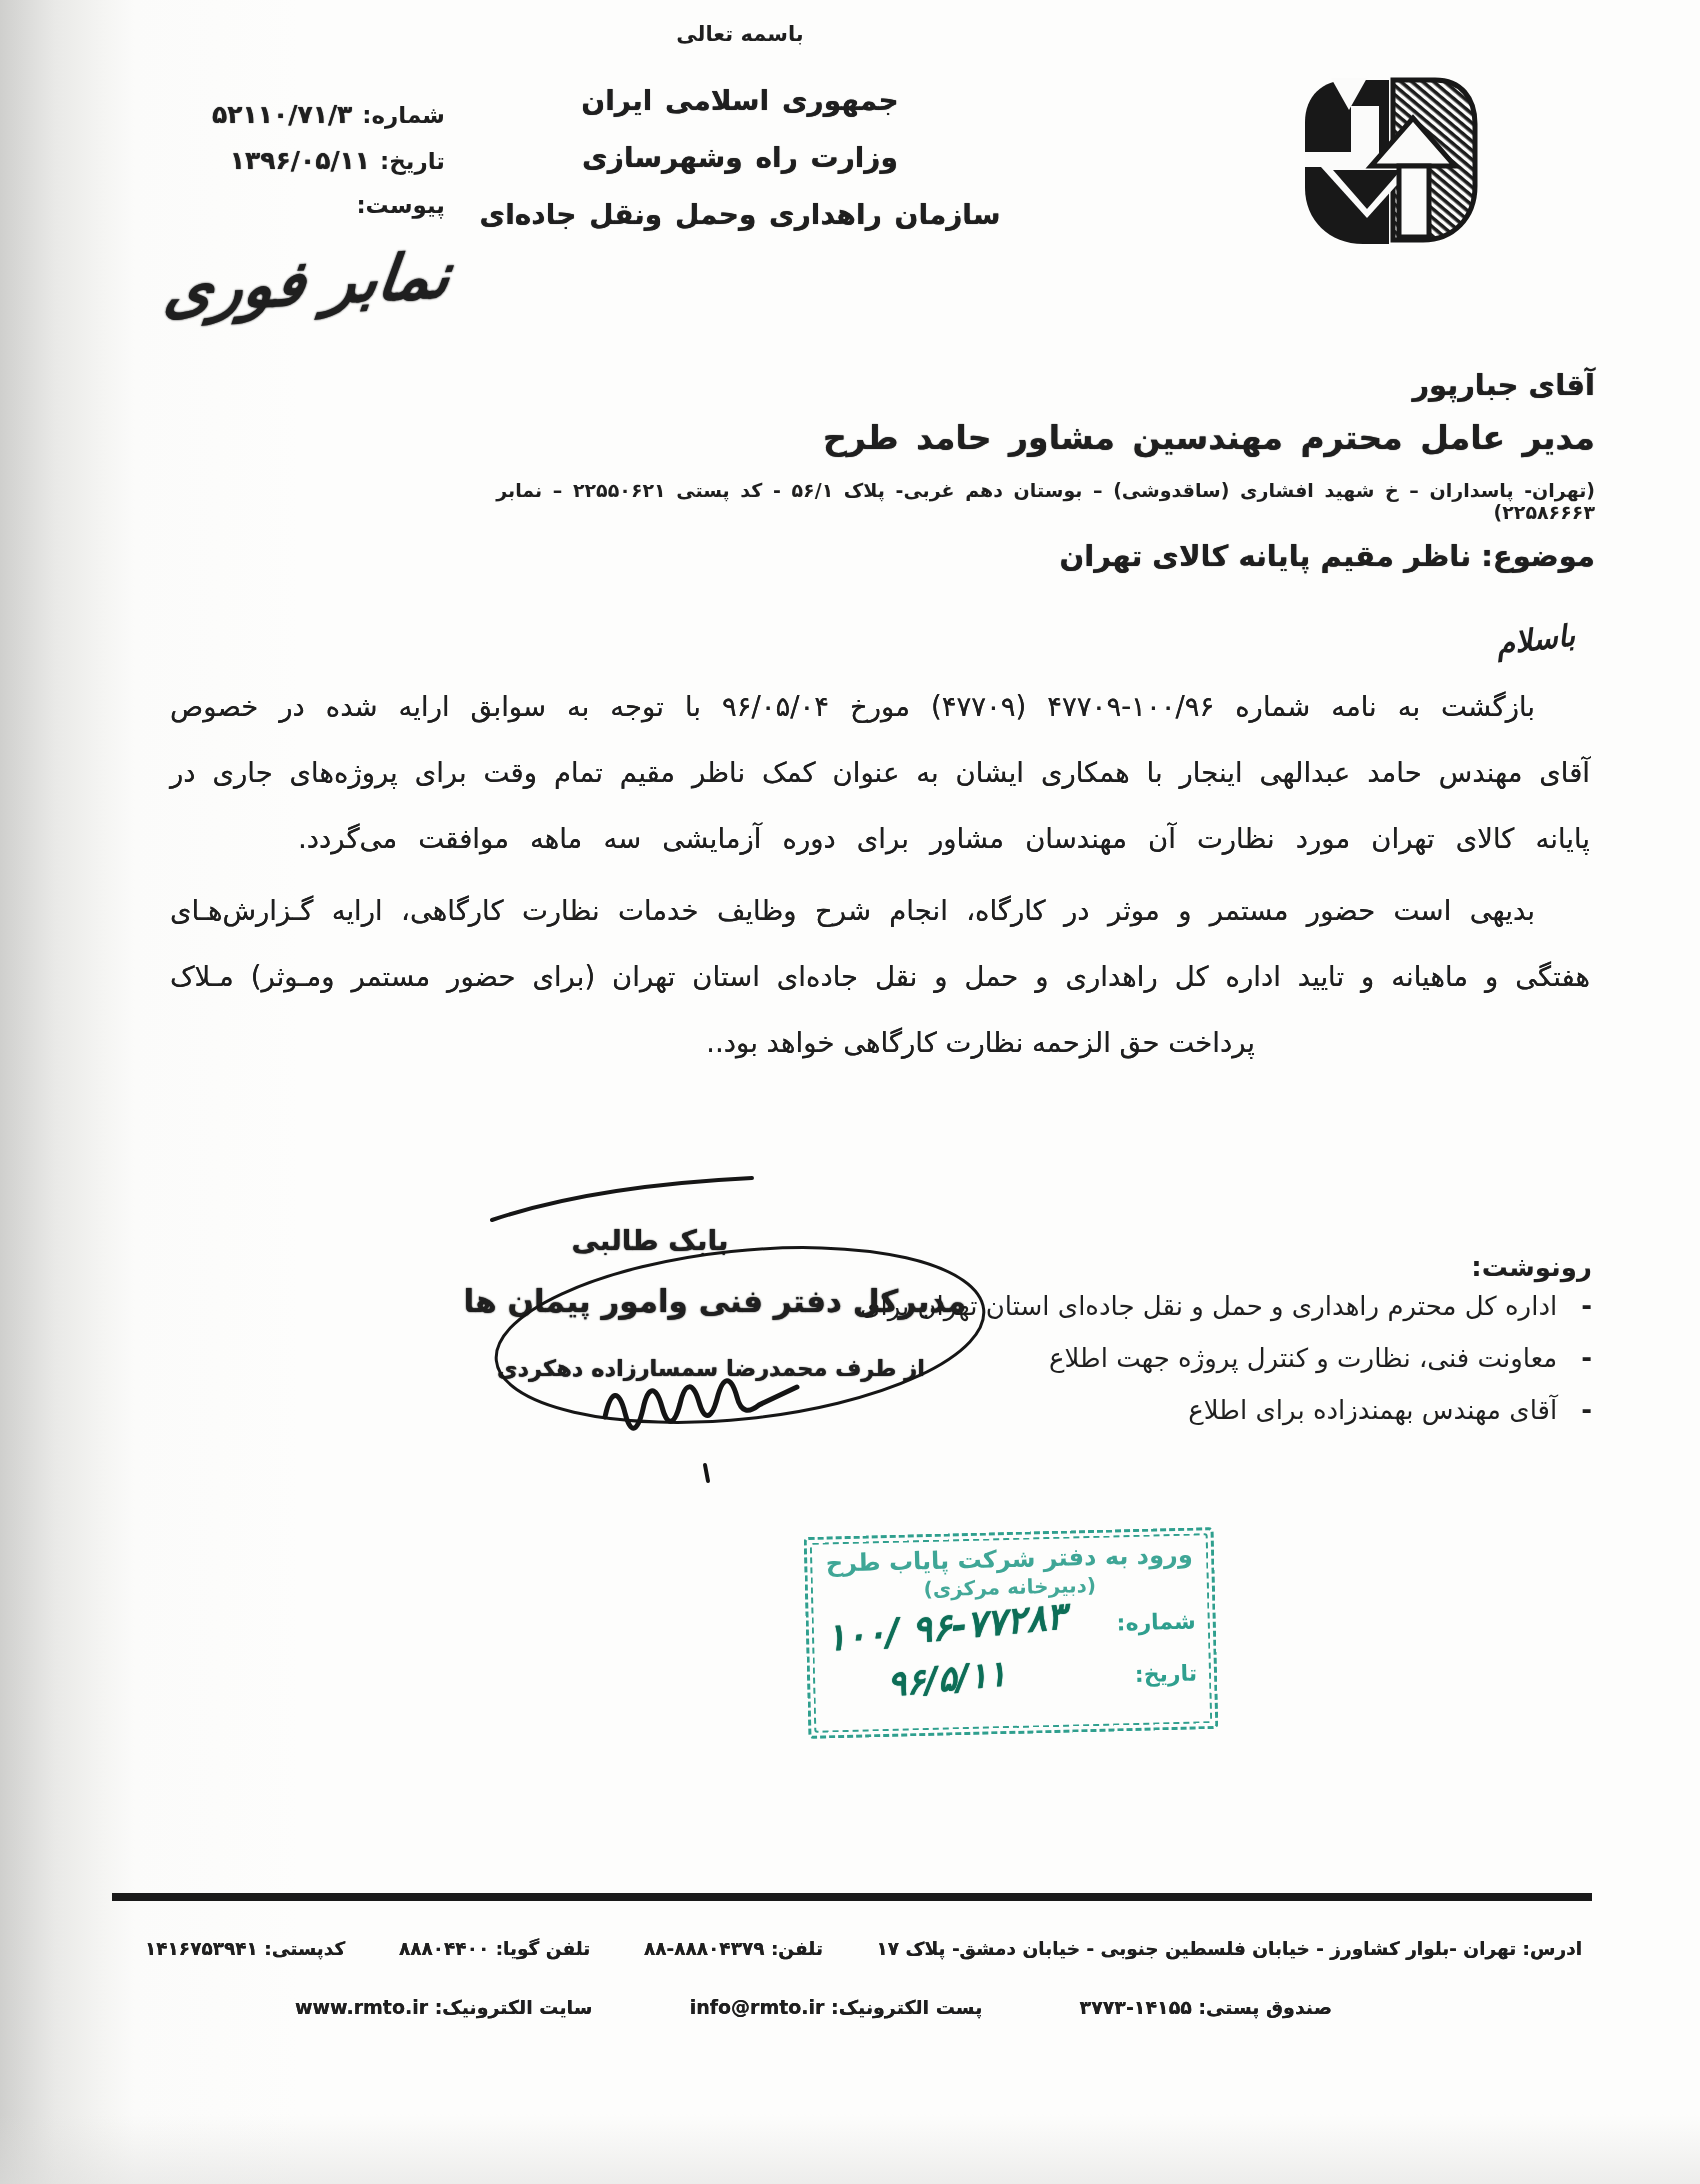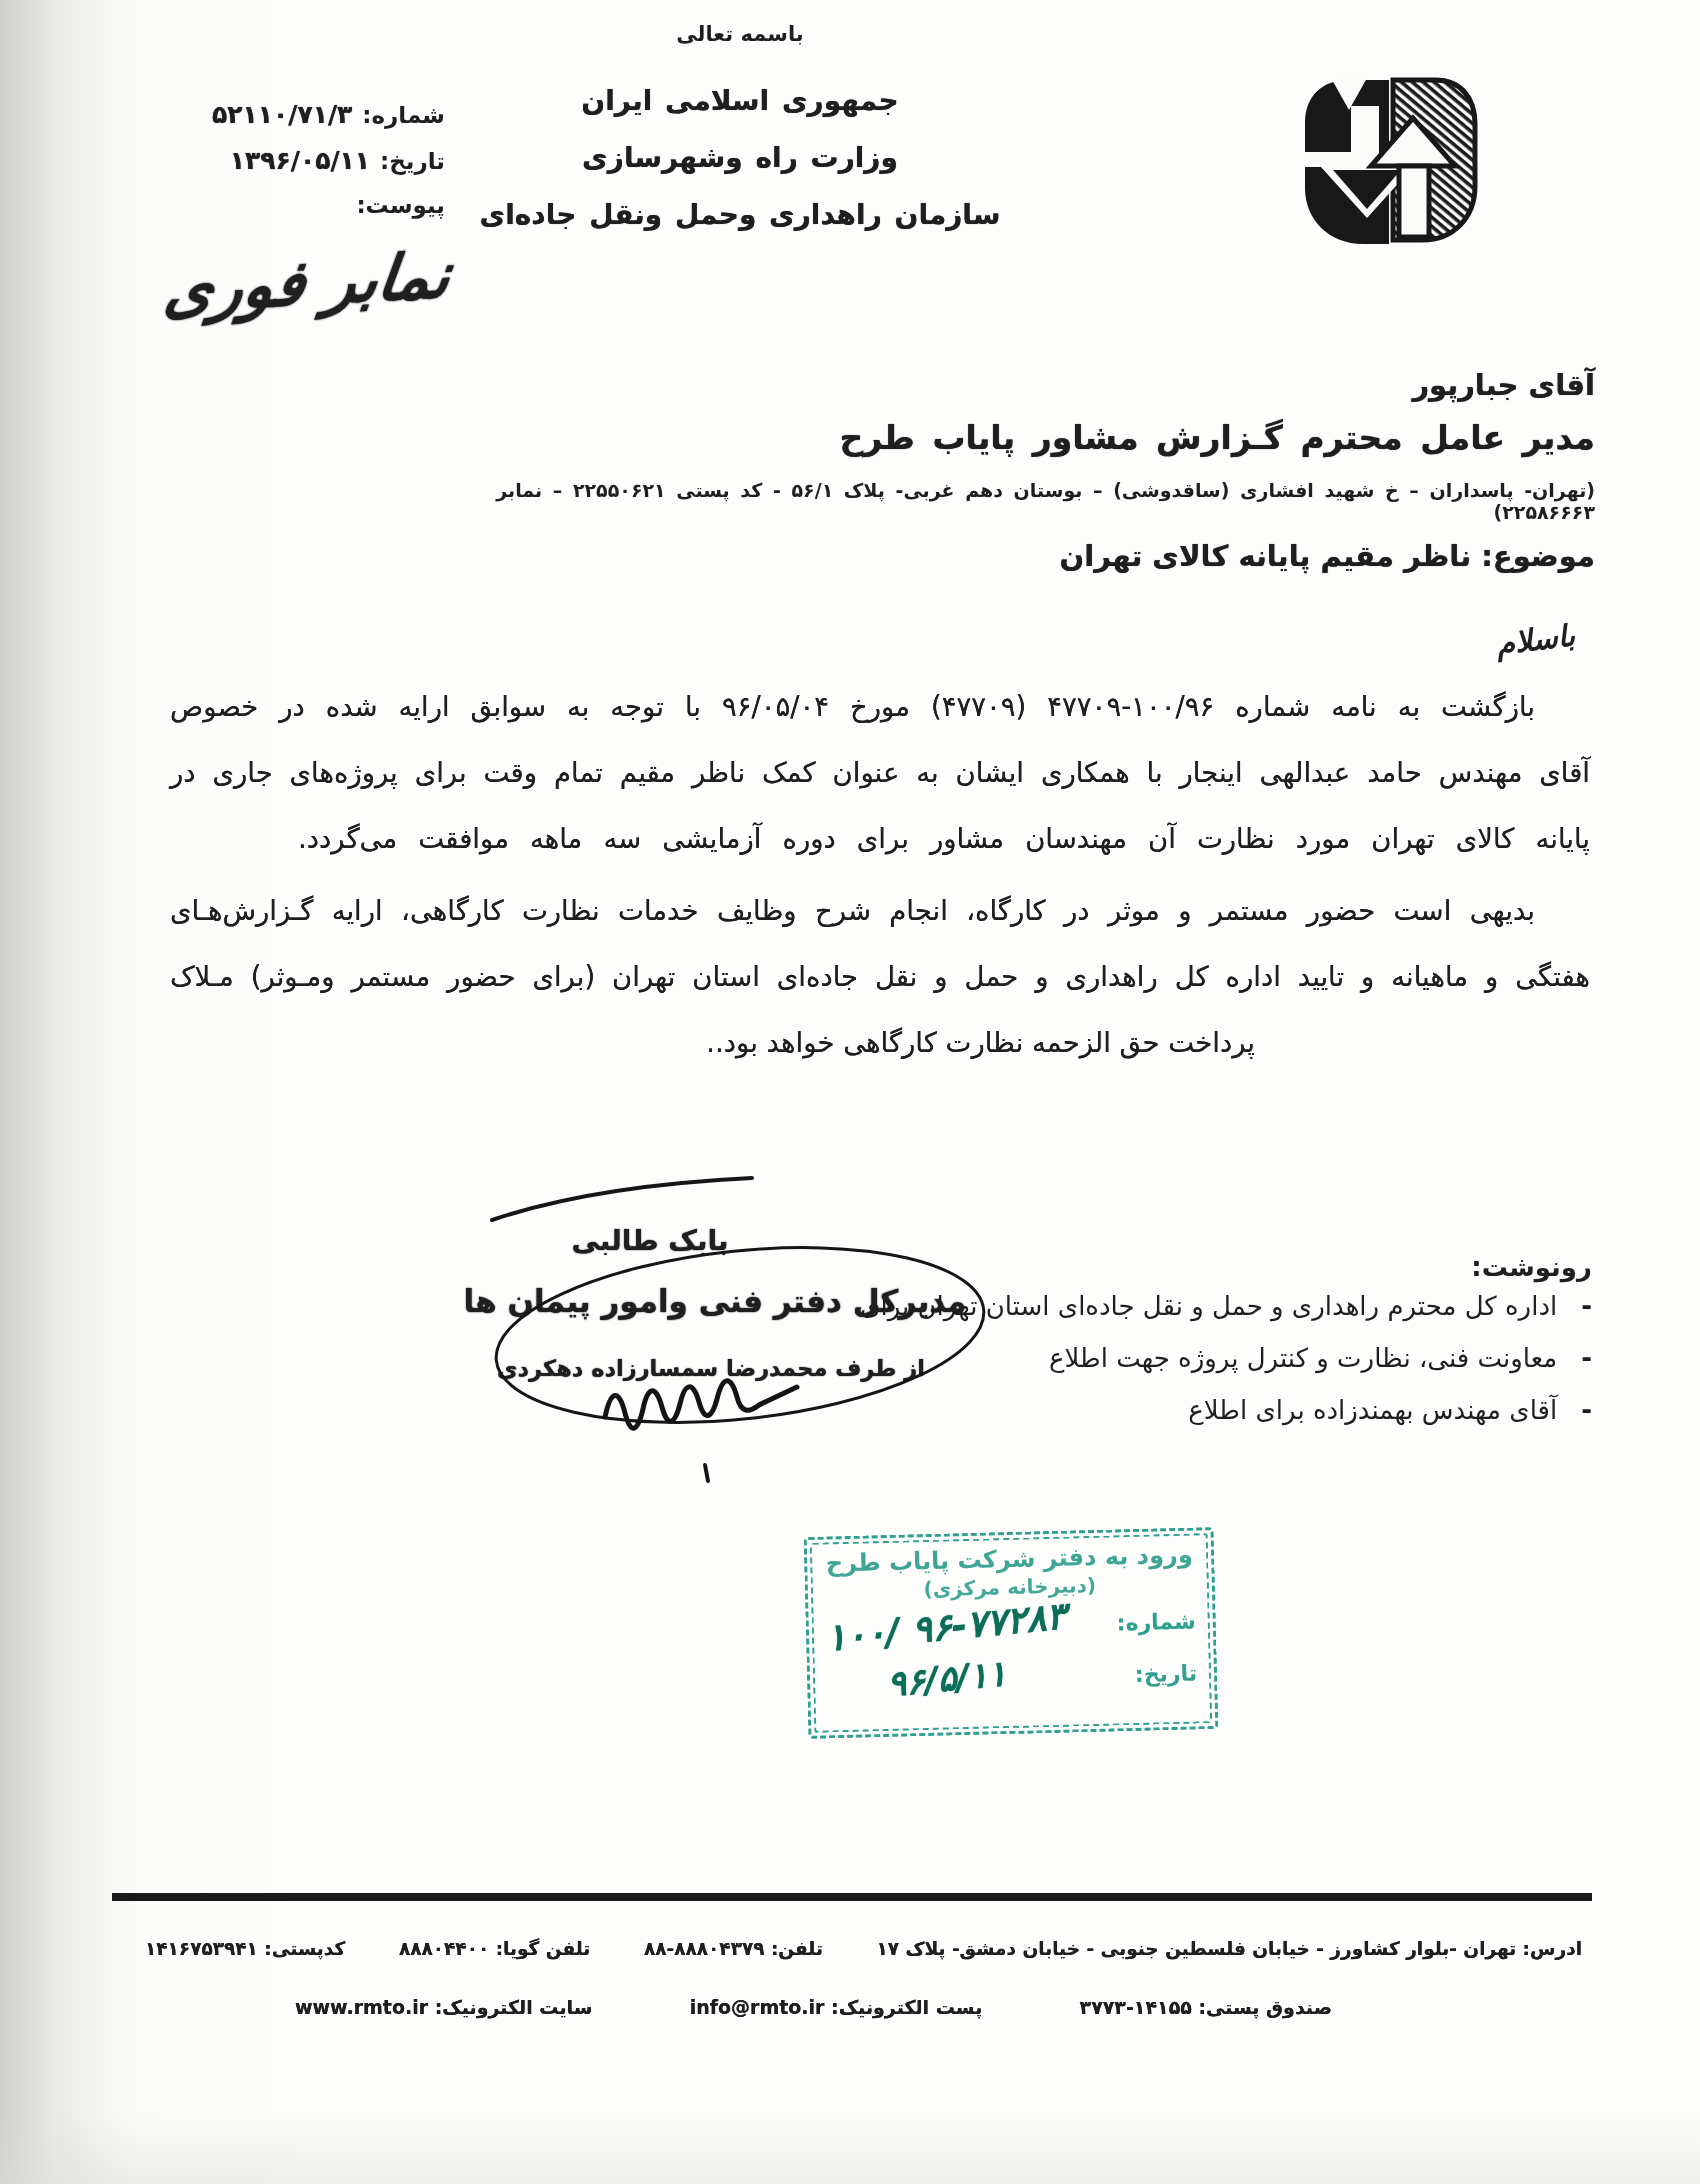--- a/index.html
+++ b/index.html
@@ -139,21 +139,21 @@
       <rect x="18" y="86" width="74" height="15" fill="#fbfbfa"></rect>
       <polygon points="34,101 126,101 80,152" fill="#fbfbfa"></polygon>
       <polygon points="46,104 114,104 80,143" fill="#181818"></polygon>
       <polygon points="84,100 168,100 126,52" fill="#fbfbfa" stroke="#181818" stroke-width="5"></polygon>
       <rect x="112" y="100" width="30" height="71" fill="#fbfbfa" stroke="#181818" stroke-width="5"></rect>
     </svg>
   </div>
 
   <div class="recipient">
     <div class="rcp-name">آقای جبارپور</div>
-    <div class="rcp-title">مدیر عامل محترم گـزارش مشاور پایاب طرح</div>
+    <div class="rcp-title">مدیر عامل محترم مهندسین مشاور حامد طرح</div>
     <div class="rcp-address">(تهران- پاسداران – خ شهید افشاری (ساقدوشی) – بوستان دهم غربی- پلاک ۵۶/۱ - کد پستی ۲۲۵۵۰۶۲۱ – نمابر ۲۲۵۸۶۶۶۳)</div>
     <div class="rcp-subject">موضوع: ناظر مقیم پایانه کالای تهران</div>
   </div>
   <div class="salutation">باسلام</div>
 
   <div class="body-text">
     <div class="bline first">بازگشت به نامه شماره ۱۰۰/۹۶-۴۷۷۰۹ (۴۷۷۰۹) مورخ ۹۶/۰۵/۰۴ با توجه به سوابق ارایه شده در خصوص</div>
     <div class="bline">آقای مهندس حامد عبدالهی اینجار با همکاری ایشان به عنوان کمک ناظر مقیم تمام وقت برای پروژه‌های جاری در</div>
     <div class="bline p1last">پایانه کالای تهران مورد نظارت آن مهندسان مشاور برای دوره آزمایشی سه ماهه موافقت می‌گردد.</div>
     <div class="p2"></div>

